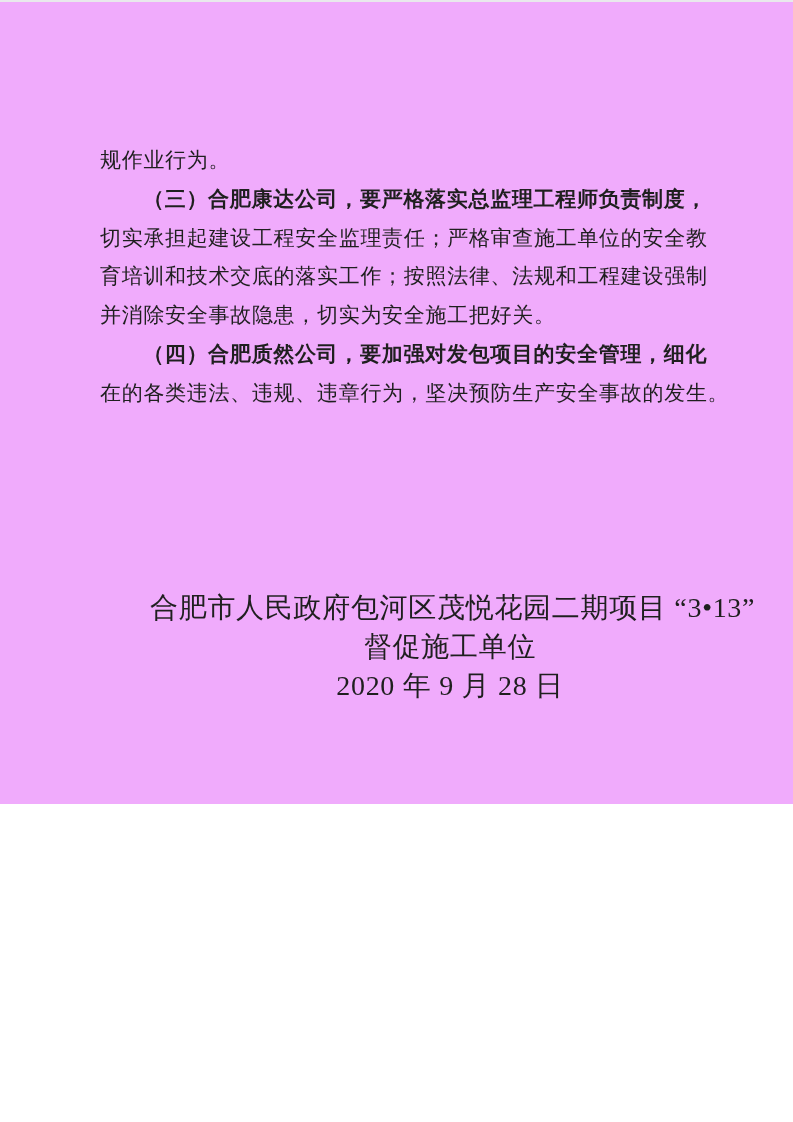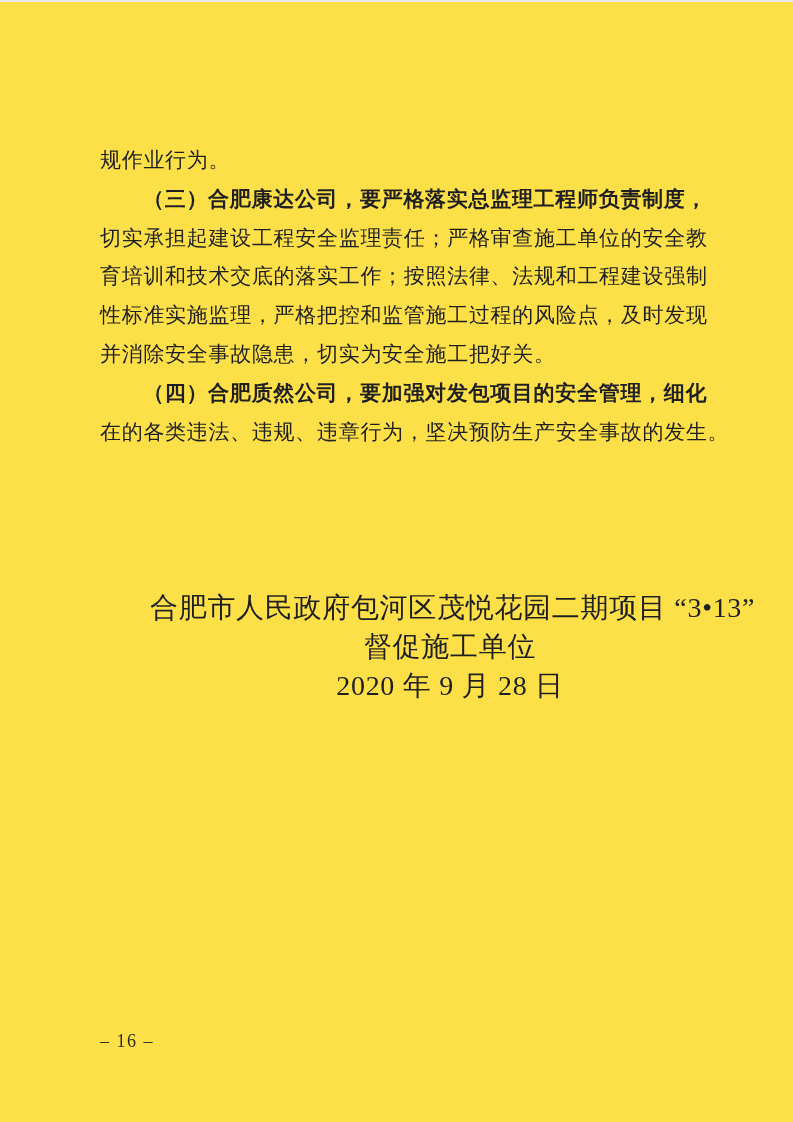--- a/index.html
+++ b/index.html
@@ -3,22 +3,22 @@
 <meta charset="utf-8">
 <style>
   html, body {
     margin: 0;
     padding: 0;
     background: #ffffff;
   }
   .page {
     position: relative;
     width: 793px;
-    height: 1122px;
-    background: #fde047;
+    height: 804px;
+    background: #f0abfc;
     overflow: hidden;
     font-family: "Liberation Serif", "DejaVu Serif", serif;
     color: #1f1f1f;
   }
   .scan-edge {
     position: absolute;
     top: 0;
     left: 0;
     width: 793px;
     height: 2px;
@@ -70,21 +70,20 @@
 
 <div class="page">
 
   <div class="scan-edge"></div>
 
   <div class="body-text">
     <div class="line">规作业行为。</div>
     <div class="line para-indent">（三）合肥康达公司，要严格落实总监理工程师负责制度，</div>
     <div class="line">切实承担起建设工程安全监理责任；严格审查施工单位的安全教</div>
     <div class="line">育培训和技术交底的落实工作；按照法律、法规和工程建设强制</div>
-    <div class="line">性标准实施监理，严格把控和监管施工过程的风险点，及时发现</div>
     <div class="line">并消除安全事故隐患，切实为安全施工把好关。</div>
     <div class="line para-indent">（四）合肥质然公司，要加强对发包项目的安全管理，细化</div>
     <div class="line">在的各类违法、违规、违章行为，坚决预防生产安全事故的发生。</div>
   </div>
 
   <div class="signature-block">
     <div class="line">合肥市人民政府包河区茂悦花园二期项目 “3•13”</div>
     <div class="line">督促施工单位</div>
     <div class="line">2020 年 9 月 28 日</div>
   </div>

